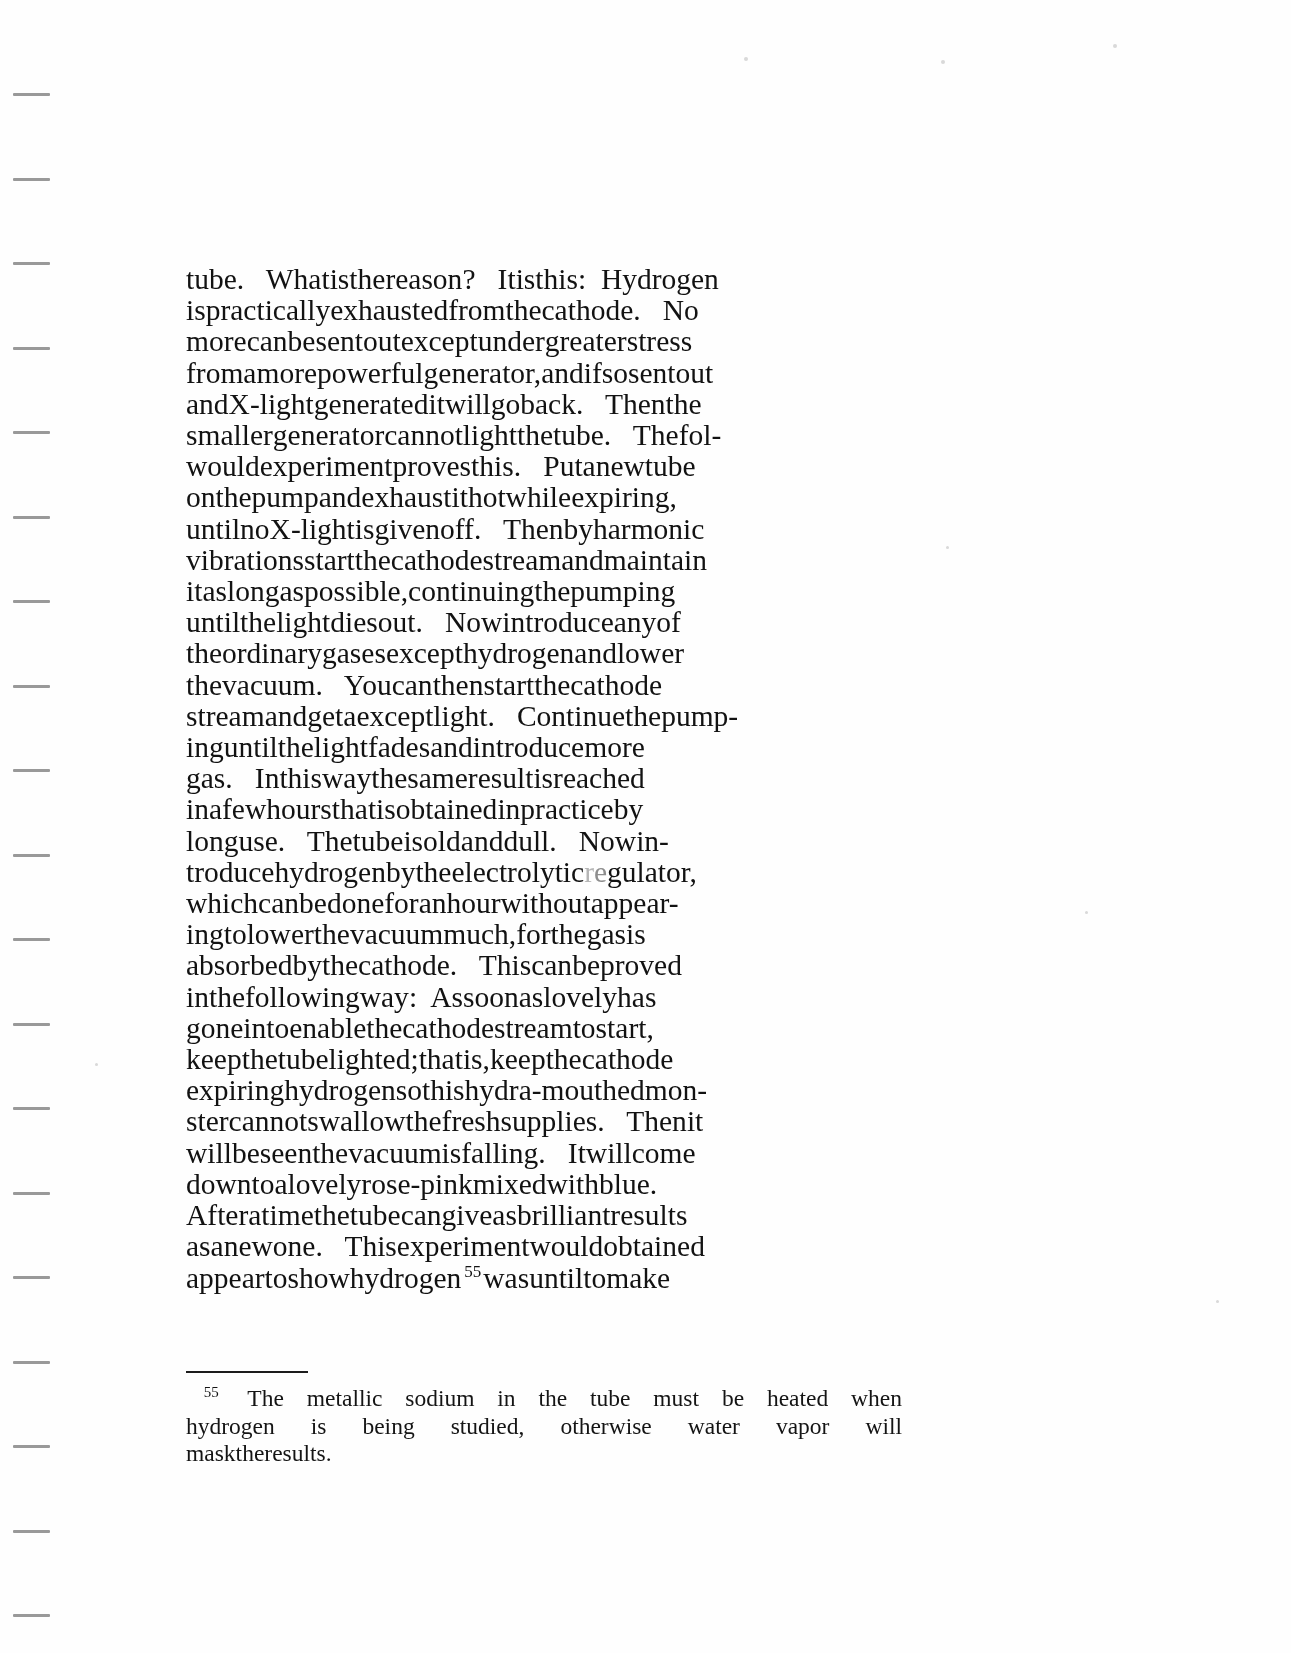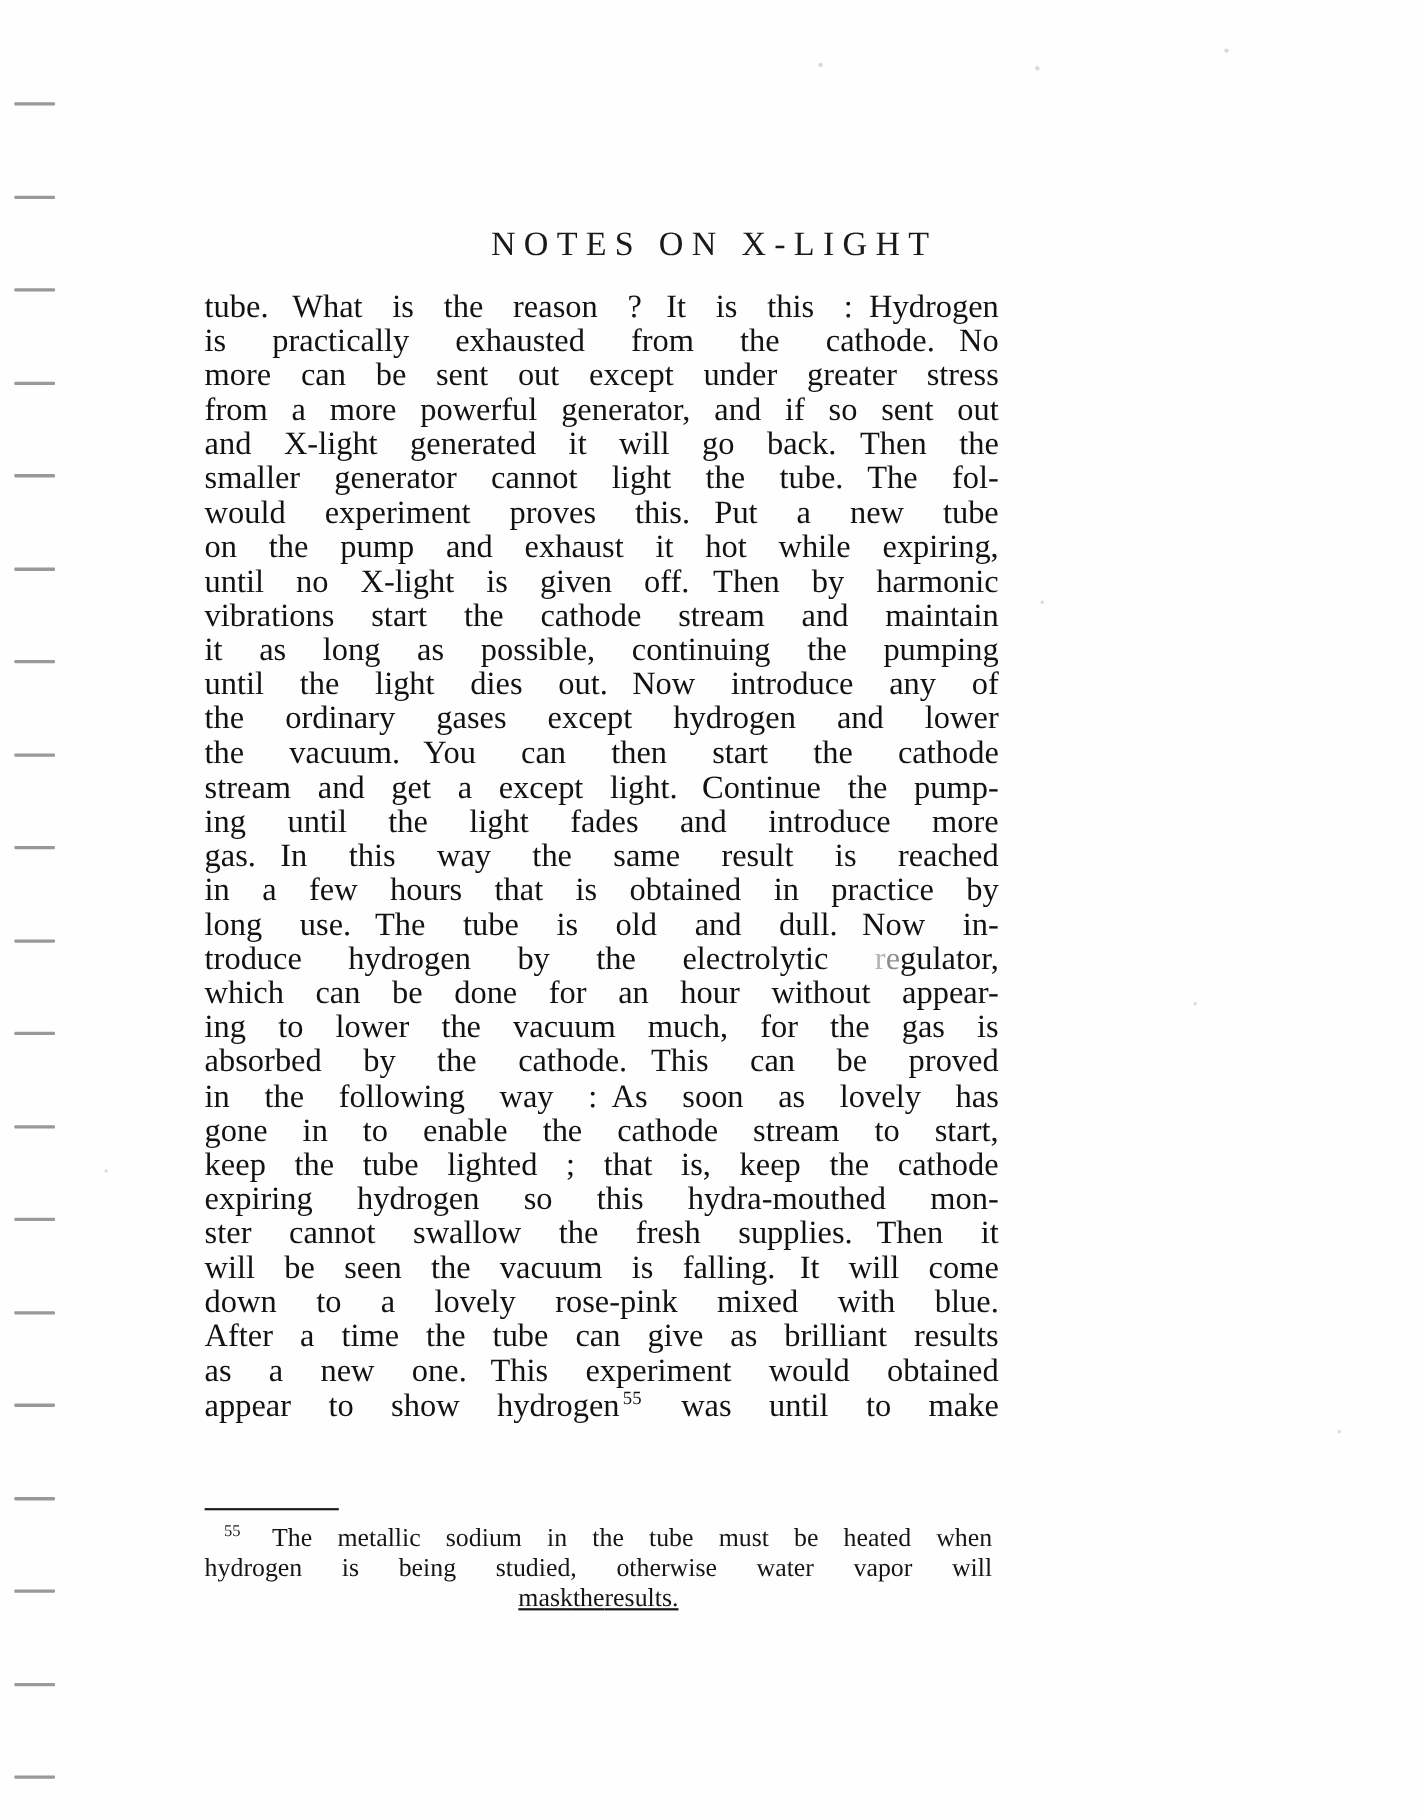--- a/index.html
+++ b/index.html
@@ -69,21 +69,21 @@
     line-height: 31.2px;
     color: #121212;
     white-space: pre;
     text-align: justify;
     display: block;
     letter-spacing: 0;
   }
   
   .body-line > .stretch {
     display: flex;
-    justify-content: space-between;
+    justify-content: flex-start;
   }
 
   .word { white-space: pre; }
 
   sup.fn-ref {
     font-size: 17px;
     vertical-align: super;
     line-height: 0;
     padding-left: 3px;
     padding-right: 2px;
@@ -108,21 +108,21 @@
     top: 1385px;
     width: 716px;
   }
   .fn-line {
     font-size: 23.5px;
     line-height: 27.5px;
     color: #141414;
     white-space: pre;
   }
   .fn-line > .stretch { display: flex; justify-content: space-between; }
-  .fn-line.last > .stretch { justify-content: center; text-decoration: underline; }
+  .fn-line.last > .stretch { justify-content: flex-start; }
   .fn-line sup {
     font-size: 15px;
     vertical-align: super;
     line-height: 0;
   }
 
   
   .folio {
     position: absolute;
     left: 0; right: 0;
@@ -161,21 +161,20 @@
     </div>
 
   <div class="speck" style="left:744px;top:57px;width:4px;height:4px;"></div>
   <div class="speck" style="left:941px;top:60px;width:4px;height:4px;"></div>
   <div class="speck" style="left:1113px;top:44px;width:4px;height:4px;"></div>
   <div class="speck" style="left:946px;top:546px;width:3px;height:3px;"></div>
   <div class="speck" style="left:1085px;top:911px;width:3px;height:3px;"></div>
   <div class="speck" style="left:95px;top:1063px;width:3px;height:3px;"></div>
   <div class="speck" style="left:1216px;top:1300px;width:3px;height:3px;"></div>
 
-  <div class="running-head">NOTES ON X-LIGHT</div>
 
   <div class="text-block">
       <div class="body-line"><span class="stretch"><span class="word">tube.   What</span><span class="word">is</span><span class="word">the</span><span class="word">reason</span><span class="word">?   It</span><span class="word">is</span><span class="word">this</span><span class="word">:  Hydrogen</span></span></div>
       <div class="body-line"><span class="stretch"><span class="word">is</span><span class="word">practically</span><span class="word">exhausted</span><span class="word">from</span><span class="word">the</span><span class="word">cathode.   No</span></span></div>
       <div class="body-line"><span class="stretch"><span class="word">more</span><span class="word">can</span><span class="word">be</span><span class="word">sent</span><span class="word">out</span><span class="word">except</span><span class="word">under</span><span class="word">greater</span><span class="word">stress</span></span></div>
       <div class="body-line"><span class="stretch"><span class="word">from</span><span class="word">a</span><span class="word">more</span><span class="word">powerful</span><span class="word">generator,</span><span class="word">and</span><span class="word">if</span><span class="word">so</span><span class="word">sent</span><span class="word">out</span></span></div>
       <div class="body-line"><span class="stretch"><span class="word">and</span><span class="word">X-light</span><span class="word">generated</span><span class="word">it</span><span class="word">will</span><span class="word">go</span><span class="word">back.   Then</span><span class="word">the</span></span></div>
       <div class="body-line"><span class="stretch"><span class="word">smaller</span><span class="word">generator</span><span class="word">cannot</span><span class="word">light</span><span class="word">the</span><span class="word">tube.   The</span><span class="word">fol-</span></span></div>
       <div class="body-line"><span class="stretch"><span class="word">would</span><span class="word">experiment</span><span class="word">proves</span><span class="word">this.   Put</span><span class="word">a</span><span class="word">new</span><span class="word">tube</span></span></div>
       <div class="body-line"><span class="stretch"><span class="word">on</span><span class="word">the</span><span class="word">pump</span><span class="word">and</span><span class="word">exhaust</span><span class="word">it</span><span class="word">hot</span><span class="word">while</span><span class="word">expiring,</span></span></div>

